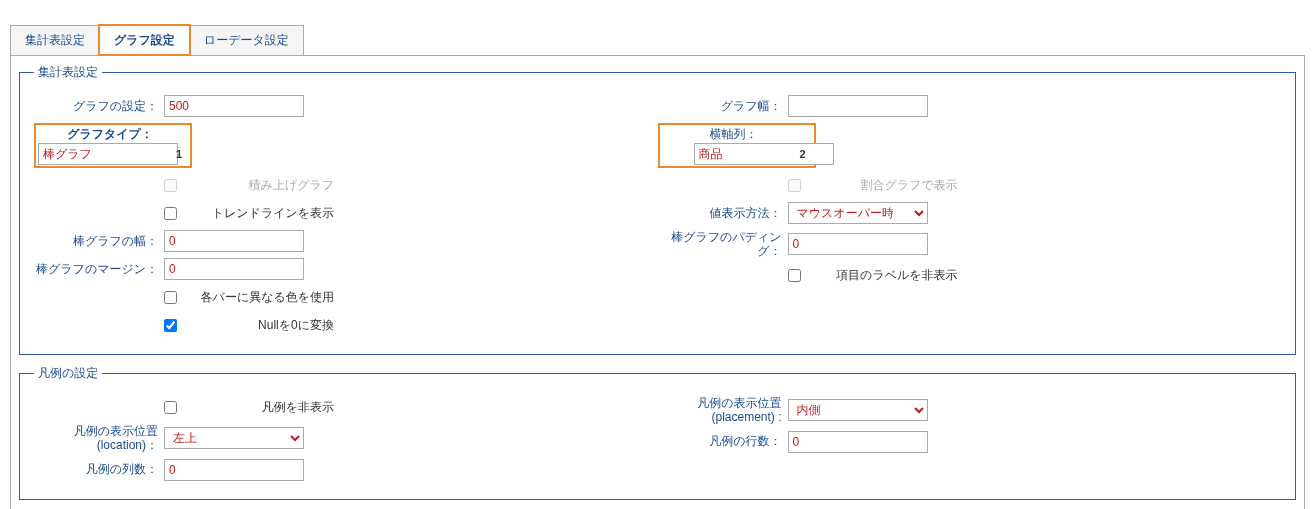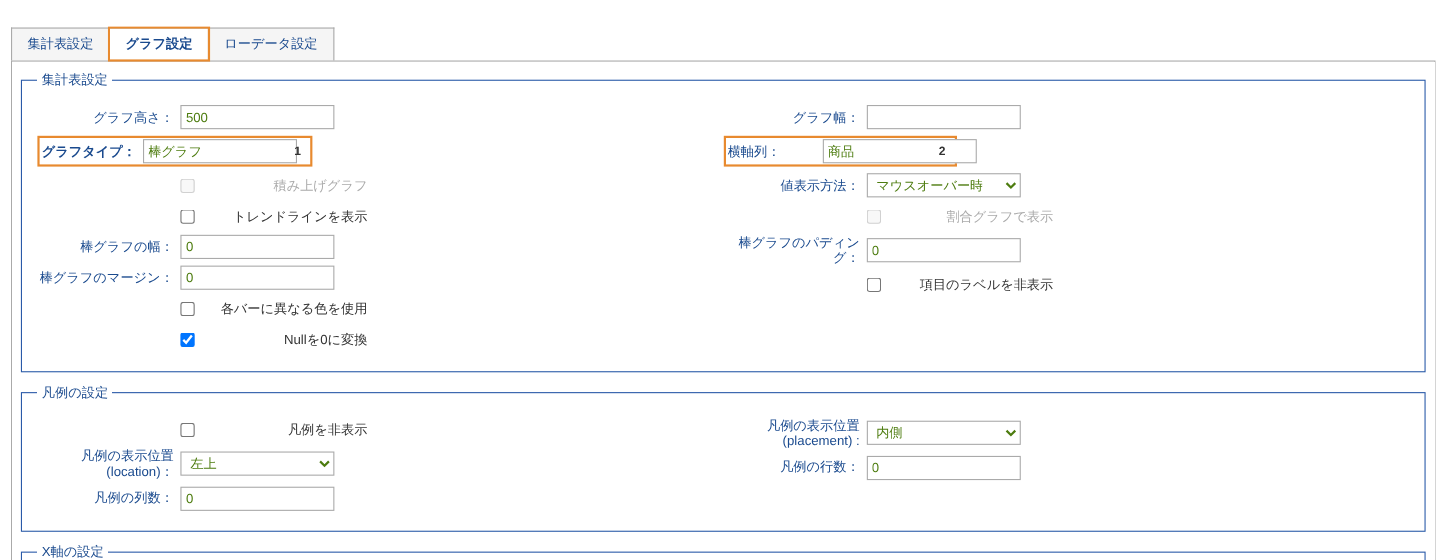--- a/index.html
+++ b/index.html
@@ -16,50 +16,50 @@
 legend { color: #1a4a8e; padding: 0 4px; font-size: 12px; }
 
 .cols { display: flex; }
 .col { flex: 1; }
 .col.right .row { justify-content: flex-start; }
 
 .row { display: flex; align-items: center; margin: 6px 0; min-height: 22px; }
 .label { width: 130px; text-align: right; color: #1a4a8e; padding-right: 6px; font-size: 12px; }
 .label.two { line-height: 1.2; }
 .ctrl { width: 170px; position: relative; }
-input[type="text"], select { width: 140px; height: 22px; border: 1px solid #aaa; padding: 2px 4px; font-size: 12px; color: #4d7c0f; background: #fff; }
+input[type="text"], select { width: 140px; height: 22px; border: 1px solid #aaa; padding: 2px 4px; font-size: 12px; color: #b91c1c; background: #fff; }
 select { padding-right: 18px; }
 input[disabled] { background: #f0f0f0; color: #aaa; }
 .chk-line { display: flex; align-items: center; gap: 4px; justify-content: space-between; }
 .chk-line.muted { color: #aaa; }
 .chk-line input[type="checkbox"] { margin: 0; }
 
 button.btn { padding: 4px 20px; border: 1px solid #aaa; background: linear-gradient(#fafafa,#e8e8e8); color: #333; cursor: pointer; font-size: 12px; }
 
 .callout { position: relative; }
 .callout::after { content: attr(data-num); position: absolute; right: 6px; top: 50%; transform: translateY(-50%); font-weight: bold; color: #333; font-size: 11px; }
-.callout-box { border: 2px solid #e88a2f; padding: 1px 2px; display: inline-flex; align-items: center; }
+.callout-box { border: 2px solid #e88a2f; padding: 1px 2px; display: inline-flex; align-items: center; flex-direction: column; }
 </style>
 </head>
 <body>
 
 <div class="tabs">
   <div class="tab">集計表設定</div>
   <div class="tab active highlighted">グラフ設定</div>
   <div class="tab">ローデータ設定</div>
 </div>
 
 <div class="tab-body">
 
   <fieldset>
     <legend>集計表設定</legend>
     <div class="cols">
       <div class="col">
         <div class="row">
-          <div class="label">グラフ高さ：</div>
+          <div class="label">グラフの設定：</div>
           <div class="ctrl"><input type="text" value="500" style=""></div>
         </div>
         <div class="row">
           <span class="callout-box">
             <div class="label" style="width:auto;font-weight:bold;">グラフタイプ：</div>
             <div class="ctrl callout" data-num="1" style="width:150px;">
               <input type="text" value="棒グラフ" style="">
             </div>
           </span>
         </div>
@@ -107,29 +107,29 @@
         </div>
         <div class="row">
           <span class="callout-box">
             <div class="label" style="width:auto;">横軸列：</div>
             <div class="ctrl callout" data-num="2" style="width:150px;padding-left:32px;">
               <input type="text" value="商品" style="">
             </div>
           </span>
         </div>
         <div class="row">
-          <div class="label">値表示方法：</div>
-          <div class="ctrl"><select><option>マウスオーバー時</option></select></div>
-        </div>
-        <div class="row">
           <div class="label"></div>
           <div class="ctrl chk-line muted">
               <input type="checkbox" disabled="" style="">
               <span>割合グラフで表示</span>
             </div>
+        </div>
+        <div class="row">
+          <div class="label">値表示方法：</div>
+          <div class="ctrl"><select><option>マウスオーバー時</option></select></div>
         </div>
         <div class="row">
           <div class="label two">棒グラフのパディング：</div>
           <div class="ctrl"><input type="text" value="0" style=""></div>
         </div>
         <div class="row">
           <div class="label"></div>
           <div class="ctrl chk-line">
               <input type="checkbox" style="">
               <span>項目のラベルを非表示</span>

